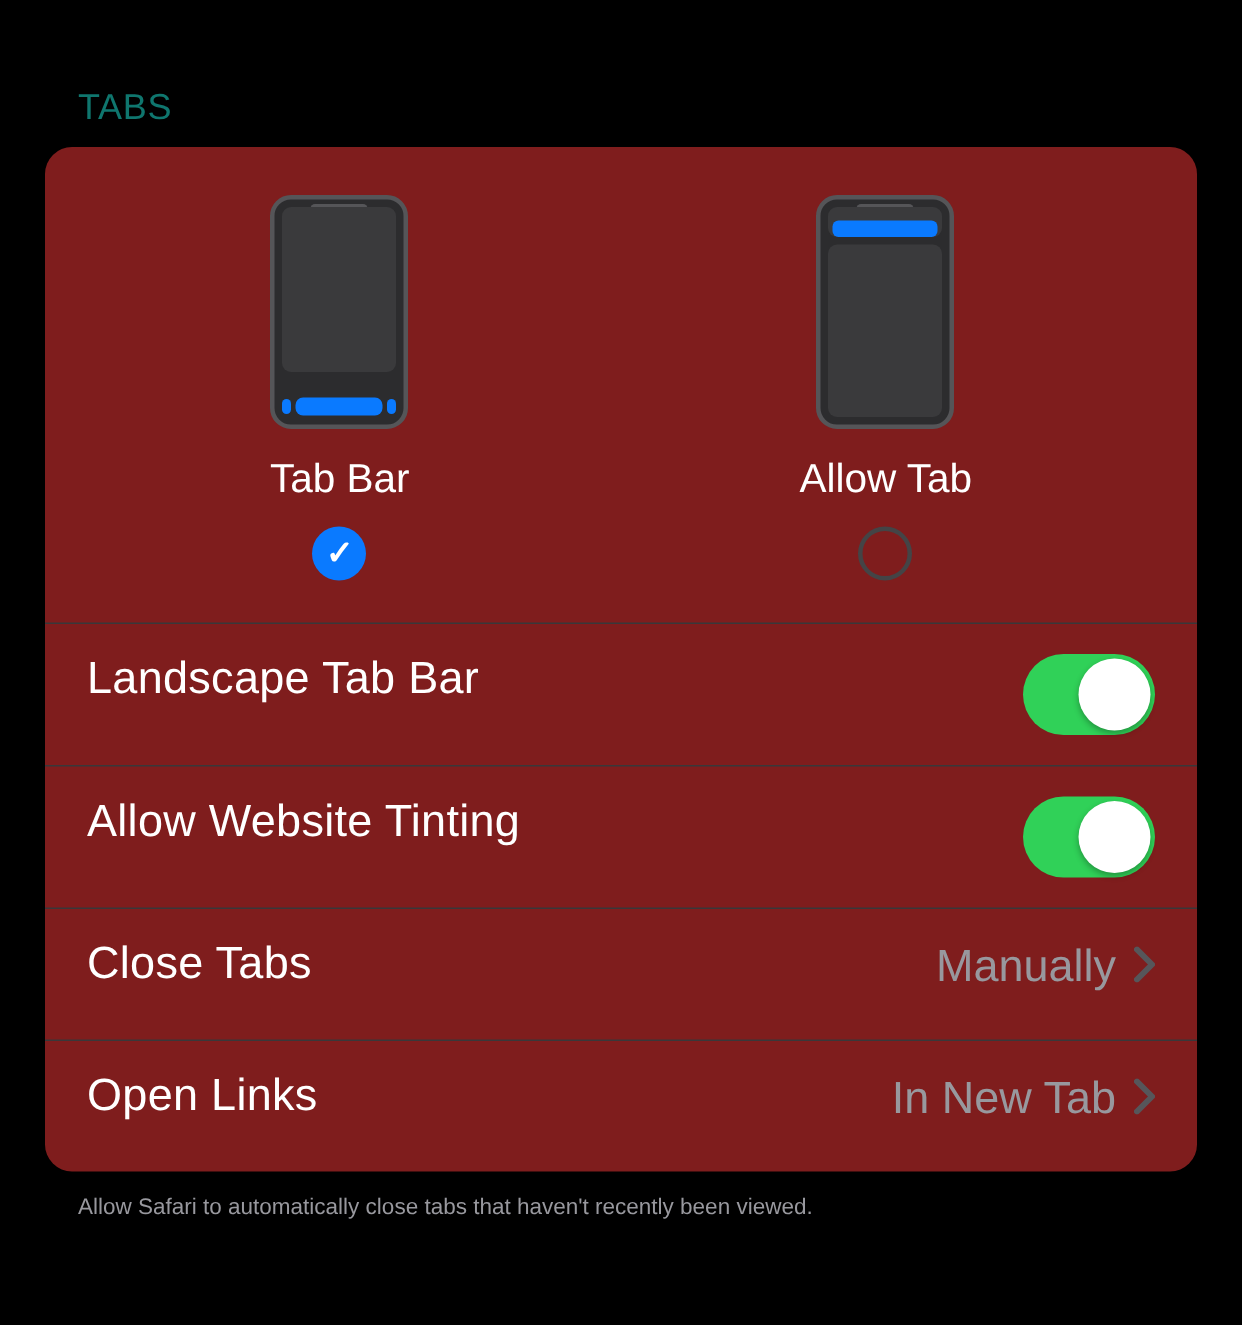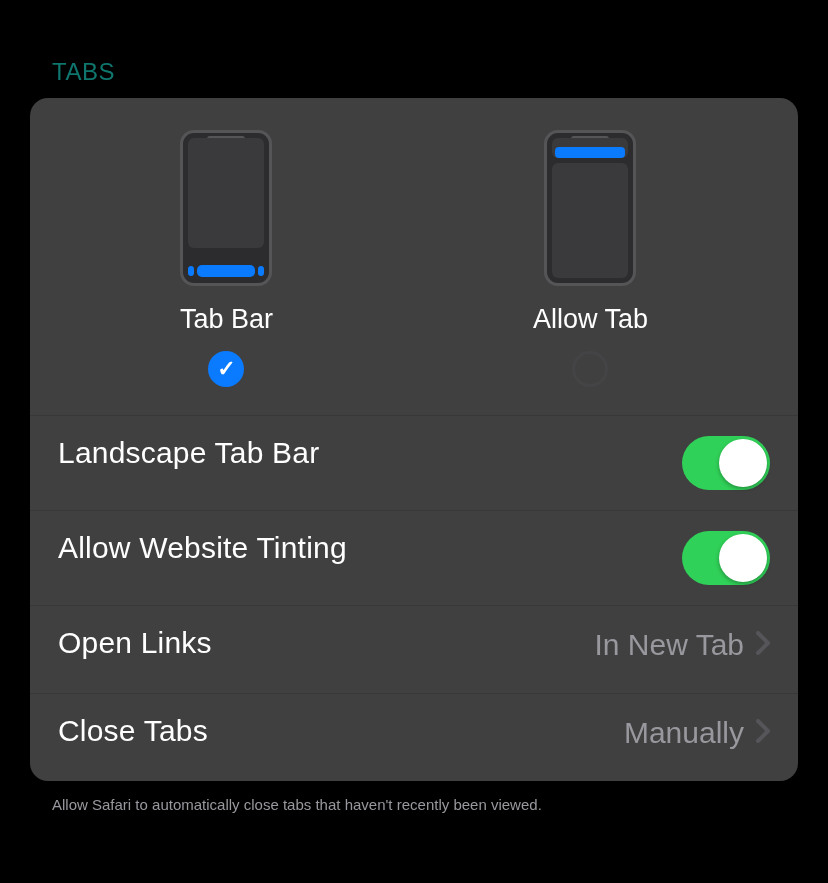--- a/index.html
+++ b/index.html
@@ -19,21 +19,21 @@
 
     .section-header {
       color: #0f766e;
       font-size: 24px;
       letter-spacing: 0.5px;
       padding: 58px 0 12px 22px;
       font-weight: 400;
     }
 
     .settings-card {
-      background: #404040;
+      background: #7f1d1d;
       border-radius: 18px;
       overflow: hidden;
     }
 
     .layout-options {
       display: flex;
       justify-content: space-around;
       padding: 32px 20px 28px 20px;
     }
 
@@ -275,38 +275,38 @@
   </div>
 
   <div class="settings-row">
     <div class="row-label">Allow Website Tinting</div>
     <div class="toggle on">
       <div class="toggle-knob"></div>
     </div>
   </div>
 
   <div class="settings-row">
+    <div class="row-label">Close Tabs</div>
+    <div class="row-right">
+      <div class="row-value">Manually</div>
+      <div class="chevron">
+        <svg width="14" height="24" viewBox="0 0 14 24" fill="none">
+          <path d="M2 2 L12 12 L2 22" stroke="#56565a" stroke-width="4" stroke-linecap="round" stroke-linejoin="round"></path>
+        </svg>
+      </div>
+    </div>
+  </div>
+
+  <div class="settings-row">
     <div class="row-label">Open Links</div>
     <div class="row-right">
       <div class="row-value">In New Tab</div>
       <div class="chevron">
         <svg width="14" height="24" viewBox="0 0 14 24" fill="none">
           <path d="M2 2 L12 12 L2 22" stroke="#56565a" stroke-width="4" stroke-linecap="round" stroke-linejoin="round"></path>
         </svg>
       </div>
     </div>
   </div>
 
-  <div class="settings-row">
-    <div class="row-label">Close Tabs</div>
-    <div class="row-right">
-      <div class="row-value">Manually</div>
-      <div class="chevron">
-        <svg width="14" height="24" viewBox="0 0 14 24" fill="none">
-          <path d="M2 2 L12 12 L2 22" stroke="#56565a" stroke-width="4" stroke-linecap="round" stroke-linejoin="round"></path>
-        </svg>
-      </div>
-    </div>
-  </div>
-
 </div>
 
 <div class="section-footer">Allow Safari to automatically close tabs that haven't recently been viewed.</div>
 
 </body></html>

